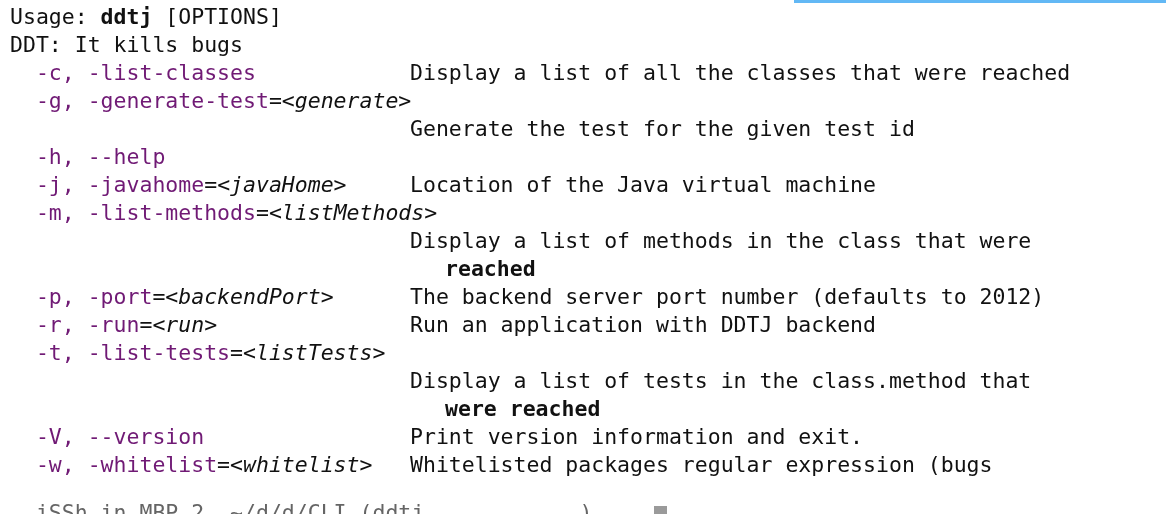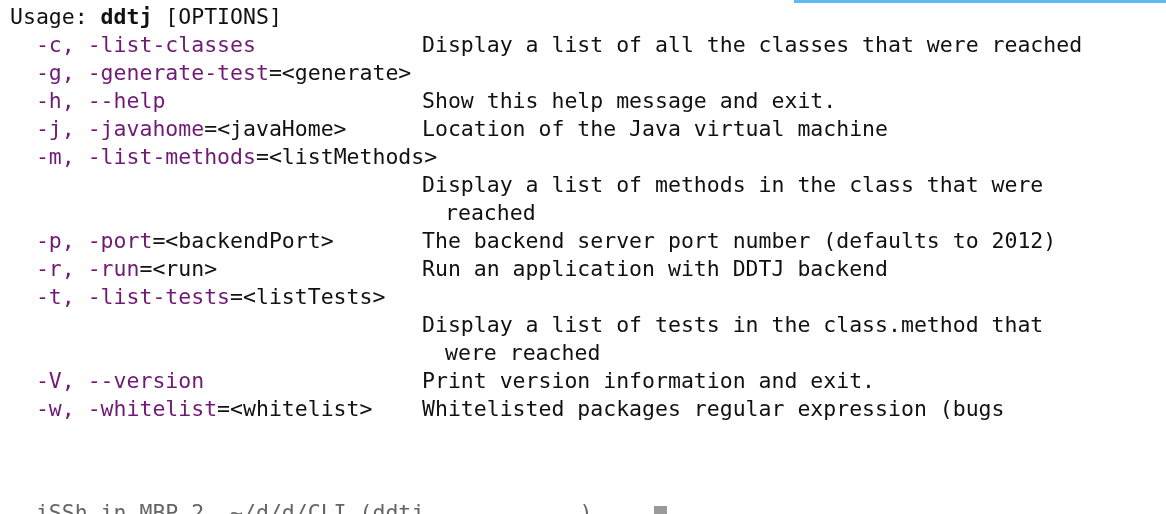--- a/index.html
+++ b/index.html
@@ -31,29 +31,29 @@
       right: 0;
     }
     .line {
       height: 28px;
       line-height: 28px;
       white-space: pre;
       position: relative;
     }
     .bold { font-weight: bold; }
     .opt { color: #701a75; }
-    .arg { color: #111111; }
+    .arg { font-style: italic; color: #111111; }
     .eq { color: #111111; }
     .desc {
       position: absolute;
-      left: 412px;
+      left: 400px;
       top: 0;
       white-space: pre;
     }
-    .desc.cont { left: 435px; }
+    .desc.cont { left: 435px; font-weight: bold; }
     .prompt-line {
       position: absolute;
       left: 10px;
       top: 499px;
       height: 28px;
       line-height: 28px;
       white-space: pre;
       color: #555;
       opacity: 0.9;
     }
@@ -66,26 +66,28 @@
       background: #9a9a9a;
     }
   </style>
 </head>
 <body>
 
 <div class="blue-bar"></div>
 
 <div class="terminal">
   <div class="line"><span>Usage: </span><span class="bold">ddtj</span><span> [OPTIONS]</span></div>
+  <div class="line">DDT: It kills bugs</div>
 
   <div class="line">  <span class="opt">-c, -list-classes</span><span class="desc">Display a list of all the classes that were reached</span></div>
 
   <div class="line">  <span class="opt">-g, -generate-test</span><span class="eq">=</span><span class="arg">&lt;generate&gt;</span></div>
+  <div class="line"><span class="desc">Generate the test for the given test id</span></div>
 
-  <div class="line">  <span class="opt">-h, --help</span><span class="desc">Show this help message and exit.</span></div>
+  <div class="line">  <span class="opt">-h, --help</span></div>
 
   <div class="line">  <span class="opt">-j, -javahome</span><span class="eq">=</span><span class="arg">&lt;javaHome&gt;</span><span class="desc">Location of the Java virtual machine</span></div>
 
   <div class="line">  <span class="opt">-m, -list-methods</span><span class="eq">=</span><span class="arg">&lt;listMethods&gt;</span></div>
   <div class="line"><span class="desc">Display a list of methods in the class that were</span></div>
   <div class="line"><span class="desc cont">reached</span></div>
 
   <div class="line">  <span class="opt">-p, -port</span><span class="eq">=</span><span class="arg">&lt;backendPort&gt;</span><span class="desc">The backend server port number (defaults to 2012)</span></div>
 
   <div class="line">  <span class="opt">-r, -run</span><span class="eq">=</span><span class="arg">&lt;run&gt;</span><span class="desc">Run an application with DDTJ backend</span></div>

